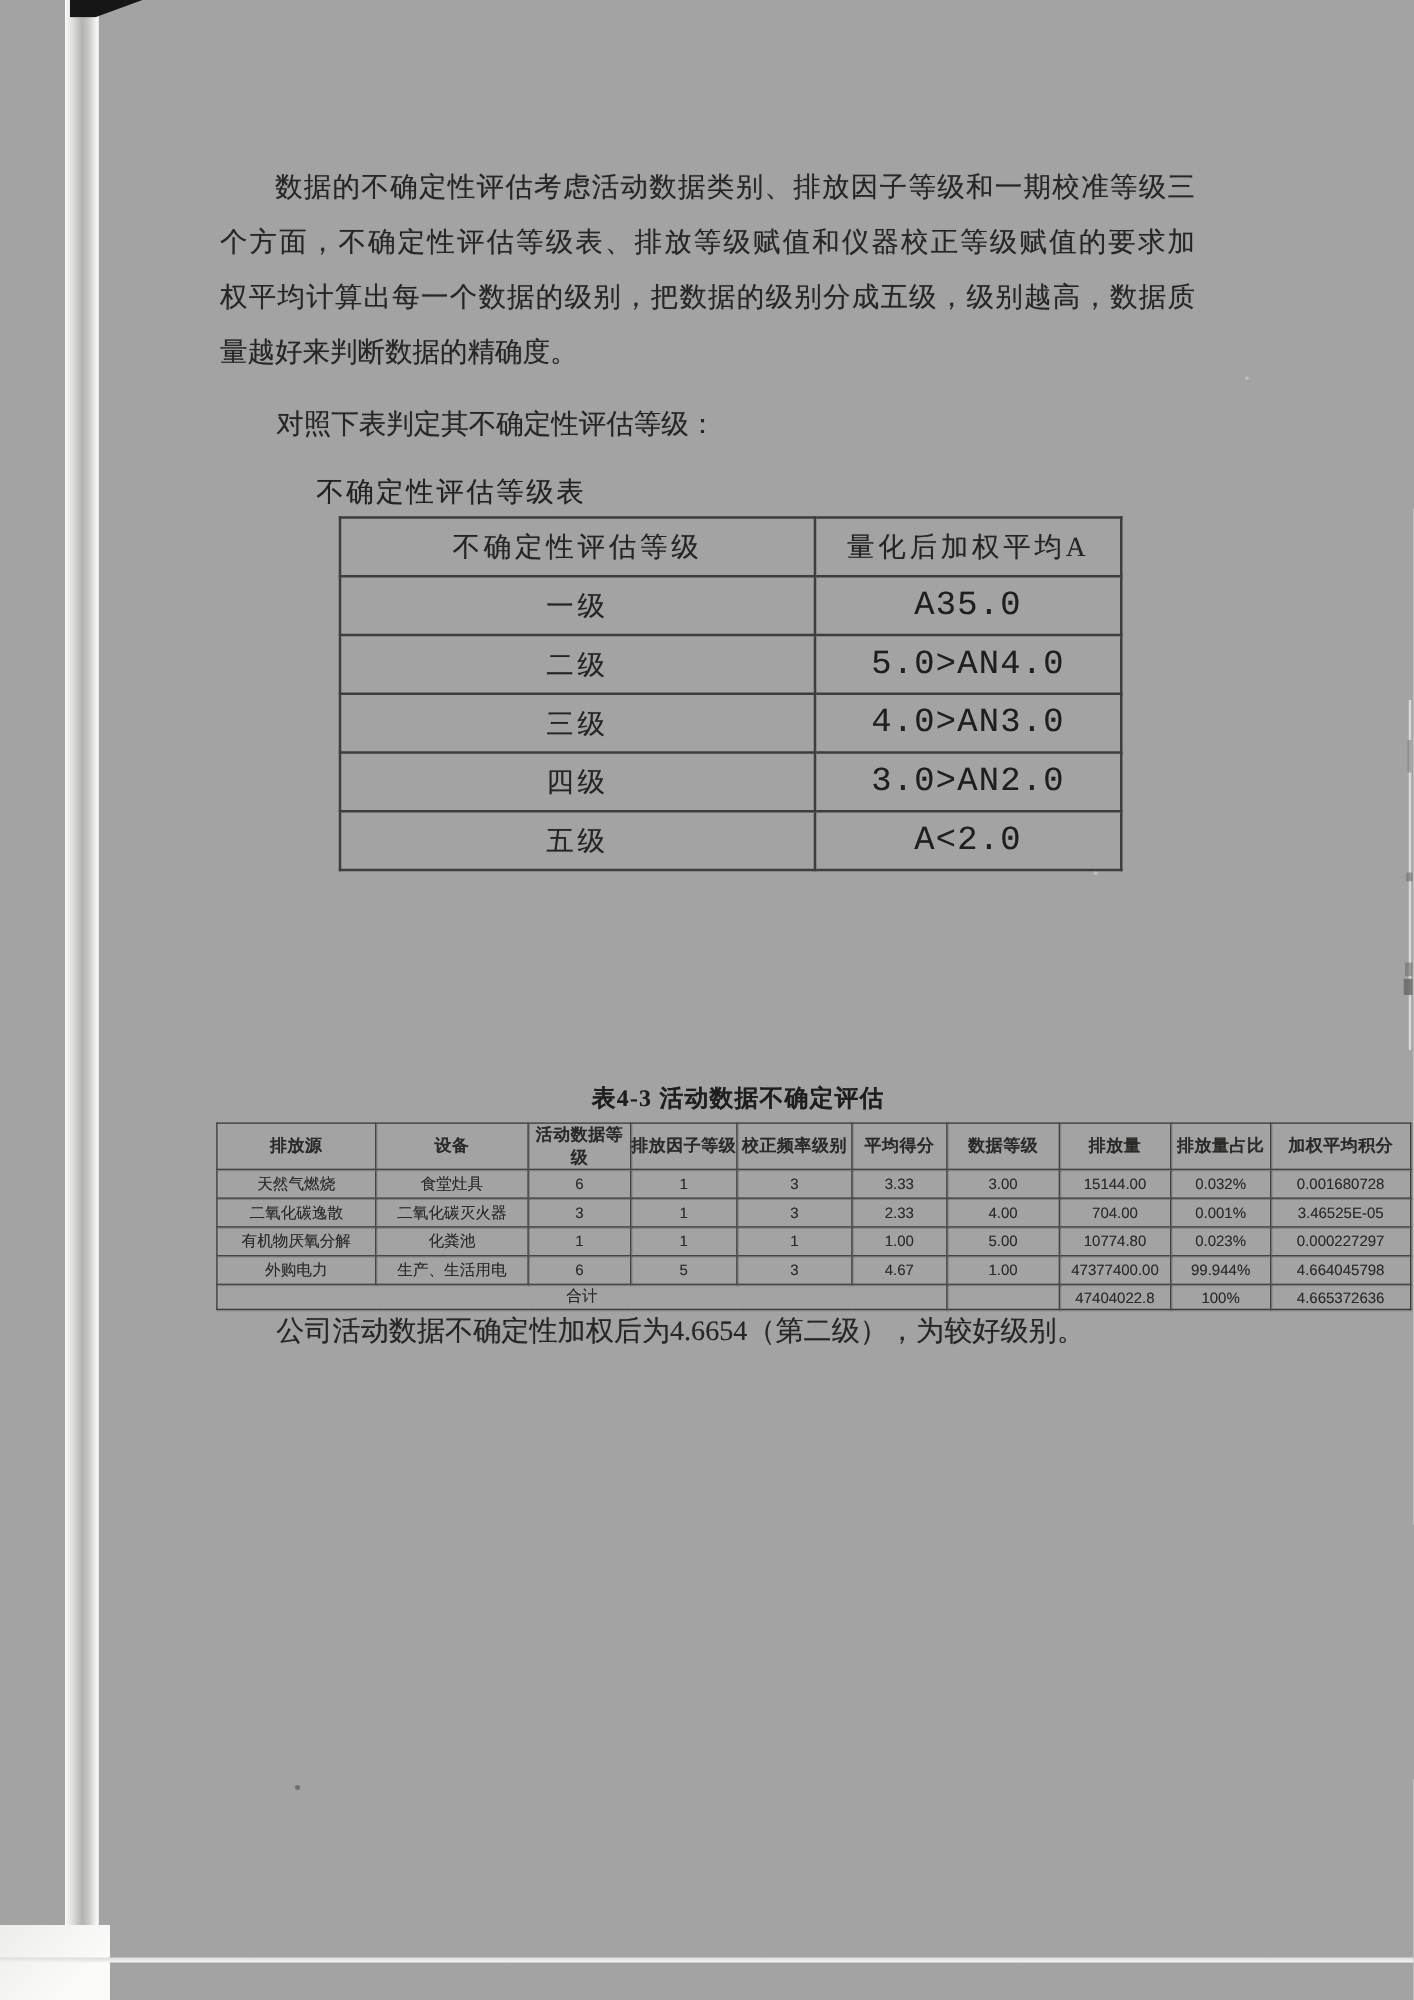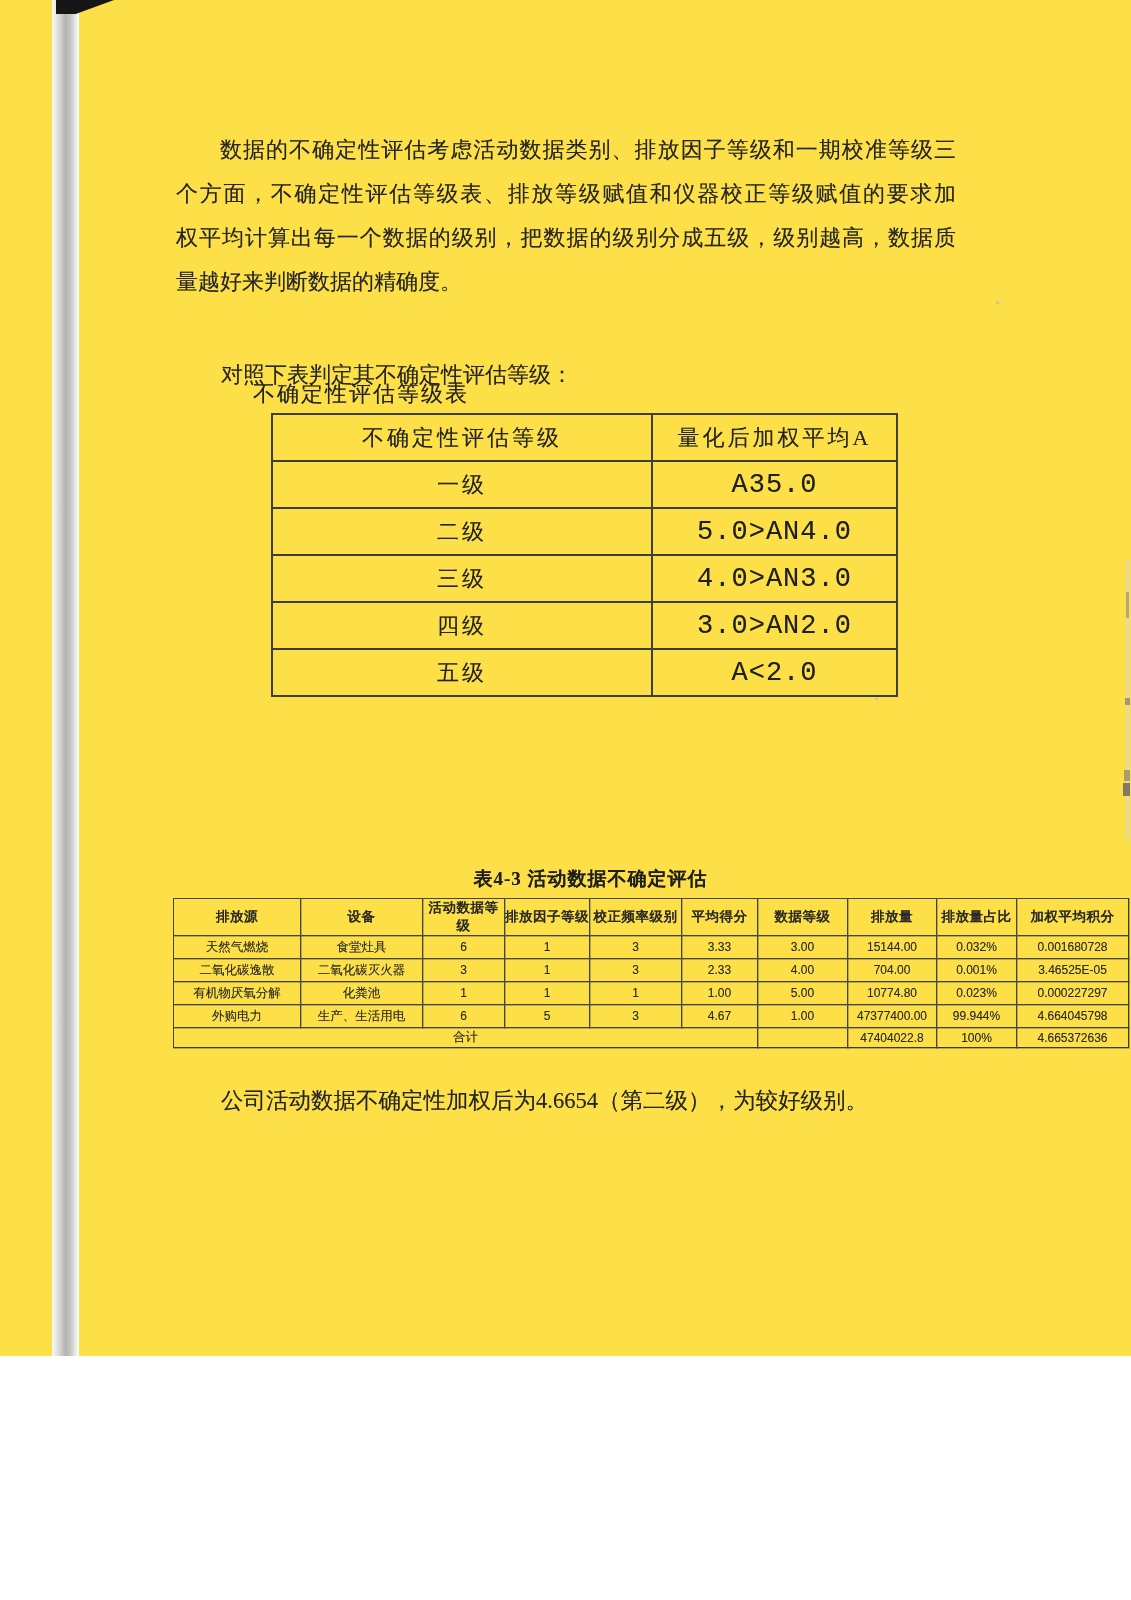--- a/index.html
+++ b/index.html
@@ -2,22 +2,22 @@
 <html lang="zh"><head>
 <meta charset="utf-8">
 <style>
   html,body { margin:0; padding:0; }
   body {
     width:1131px; height:1600px;
     background:#ffffff;
     font-family:"Liberation Serif","DejaVu Serif",serif;
   }
   .page {
-    position:relative; width:1131px; height:1356px;
-    background:#fde047; overflow:hidden;
+    position:relative; width:1131px; height:1600px;
+    background:#a3a3a3; overflow:hidden;
     color:#242424;
   }
   
   .left-strip {
     position:absolute; left:52px; top:0; width:27px; height:1568px;
     background:linear-gradient(to right,#fbfbfa 0%,#d6d6d4 28%,#b3b3b1 50%,#c7c7c5 70%,#f2f2f0 92%,#fdfdfc 100%);
   }
   .top-wedge {
     position:absolute; left:56px; top:0; width:58px; height:14px;
     background:#161616;
@@ -43,21 +43,21 @@
     font-size:22px; line-height:44px; color:#262626;
     text-shadow:0 0 0.6px rgba(40,40,40,0.45);
   }
   .jline { text-align:justify; text-align-last:justify; }
   .jline.first { padding-left:44px; }
   .lline { text-align:left; text-align-last:left; }
   .single-line {
     position:absolute; left:176px; font-size:22px; line-height:30px;
     color:#262626; text-shadow:0 0 0.6px rgba(40,40,40,0.45);
   }
-  .indent { padding-left:45px;margin-top:36px; }
+  .indent { padding-left:45px; }
   .t1-title {
     position:absolute; left:253px; top:379px; width:625px;
     text-align:left; font-size:22px; letter-spacing:2px; color:#222;
     text-shadow:0 0 0.6px rgba(40,40,40,0.45);
   }
   .sec-heading {
     position:absolute; left:176px; top:745px;
     font-size:25px; font-weight:bold; letter-spacing:1.5px; color:#1c1c1c;
     text-shadow:0 0 0.5px rgba(20,20,20,0.55);
   }

